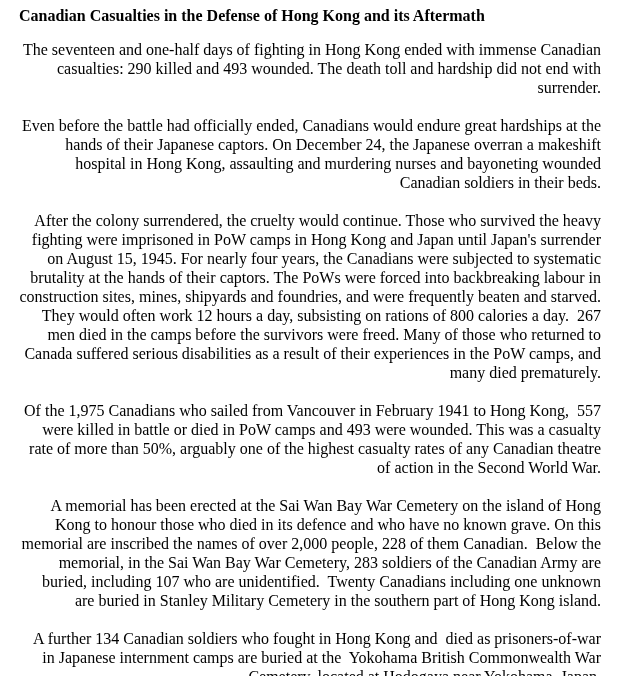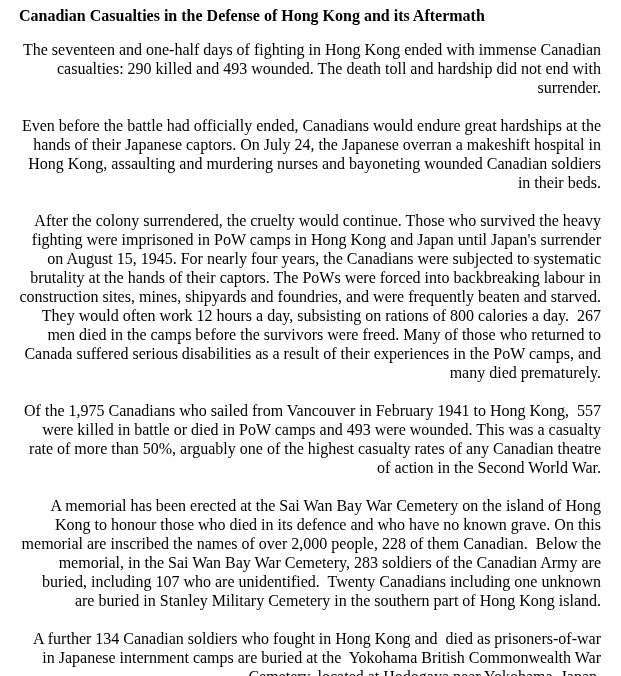--- a/index.html
+++ b/index.html
@@ -31,17 +31,17 @@
     white-space: pre-wrap;
     text-align: right;
   }
 </style>
 </head>
 <body>
 
 <h1 class="doc-title">Canadian Casualties in the Defense of Hong Kong and its Aftermath</h1>
 
 <p class="para">The seventeen and one-half days of fighting in Hong Kong ended with immense Canadian casualties: 290 killed and 493 wounded. The death toll and hardship did not end with surrender.</p>
-<p class="para">Even before the battle had officially ended, Canadians would endure great hardships at the hands of their Japanese captors. On July 24, the Japanese overran a makeshift hospital in Hong Kong, assaulting and murdering nurses and bayoneting wounded Canadian soldiers in their beds.</p>
+<p class="para">Even before the battle had officially ended, Canadians would endure great hardships at the hands of their Japanese captors. On December 24, the Japanese overran a makeshift hospital in Hong Kong, assaulting and murdering nurses and bayoneting wounded Canadian soldiers in their beds.</p>
 <p class="para">After the colony surrendered, the cruelty would continue. Those who survived the heavy fighting were imprisoned in PoW camps in Hong Kong and Japan until Japan's surrender on August 15, 1945. For nearly four years, the Canadians were subjected to systematic brutality at the hands of their captors. The PoWs were forced into backbreaking labour in construction sites, mines, shipyards and foundries, and were frequently beaten and starved.  They would often work 12 hours a day, subsisting on rations of 800 calories a day.  267 men died in the camps before the survivors were freed. Many of those who returned to Canada suffered serious disabilities as a result of their experiences in the PoW camps, and many died prematurely.</p>
 <p class="para">Of the 1,975 Canadians who sailed from Vancouver in February 1941 to Hong Kong,  557 were killed in battle or died in PoW camps and 493 were wounded. This was a casualty rate of more than 50%, arguably one of the highest casualty rates of any Canadian theatre of action in the Second World War.</p>
 <p class="para">A memorial has been erected at the Sai Wan Bay War Cemetery on the island of Hong Kong to honour those who died in its defence and who have no known grave. On this memorial are inscribed the names of over 2,000 people, 228 of them Canadian.  Below the memorial, in the Sai Wan Bay War Cemetery, 283 soldiers of the Canadian Army are buried, including 107 who are unidentified.  Twenty Canadians including one unknown are buried in Stanley Military Cemetery in the southern part of Hong Kong island.</p>
 <p class="para">A further 134 Canadian soldiers who fought in Hong Kong and  died as prisoners-of-war in Japanese internment camps are buried at the  Yokohama British Commonwealth War Cemetery, located at Hodogaya near Yokohama, Japan.</p>
 
 </body></html>

